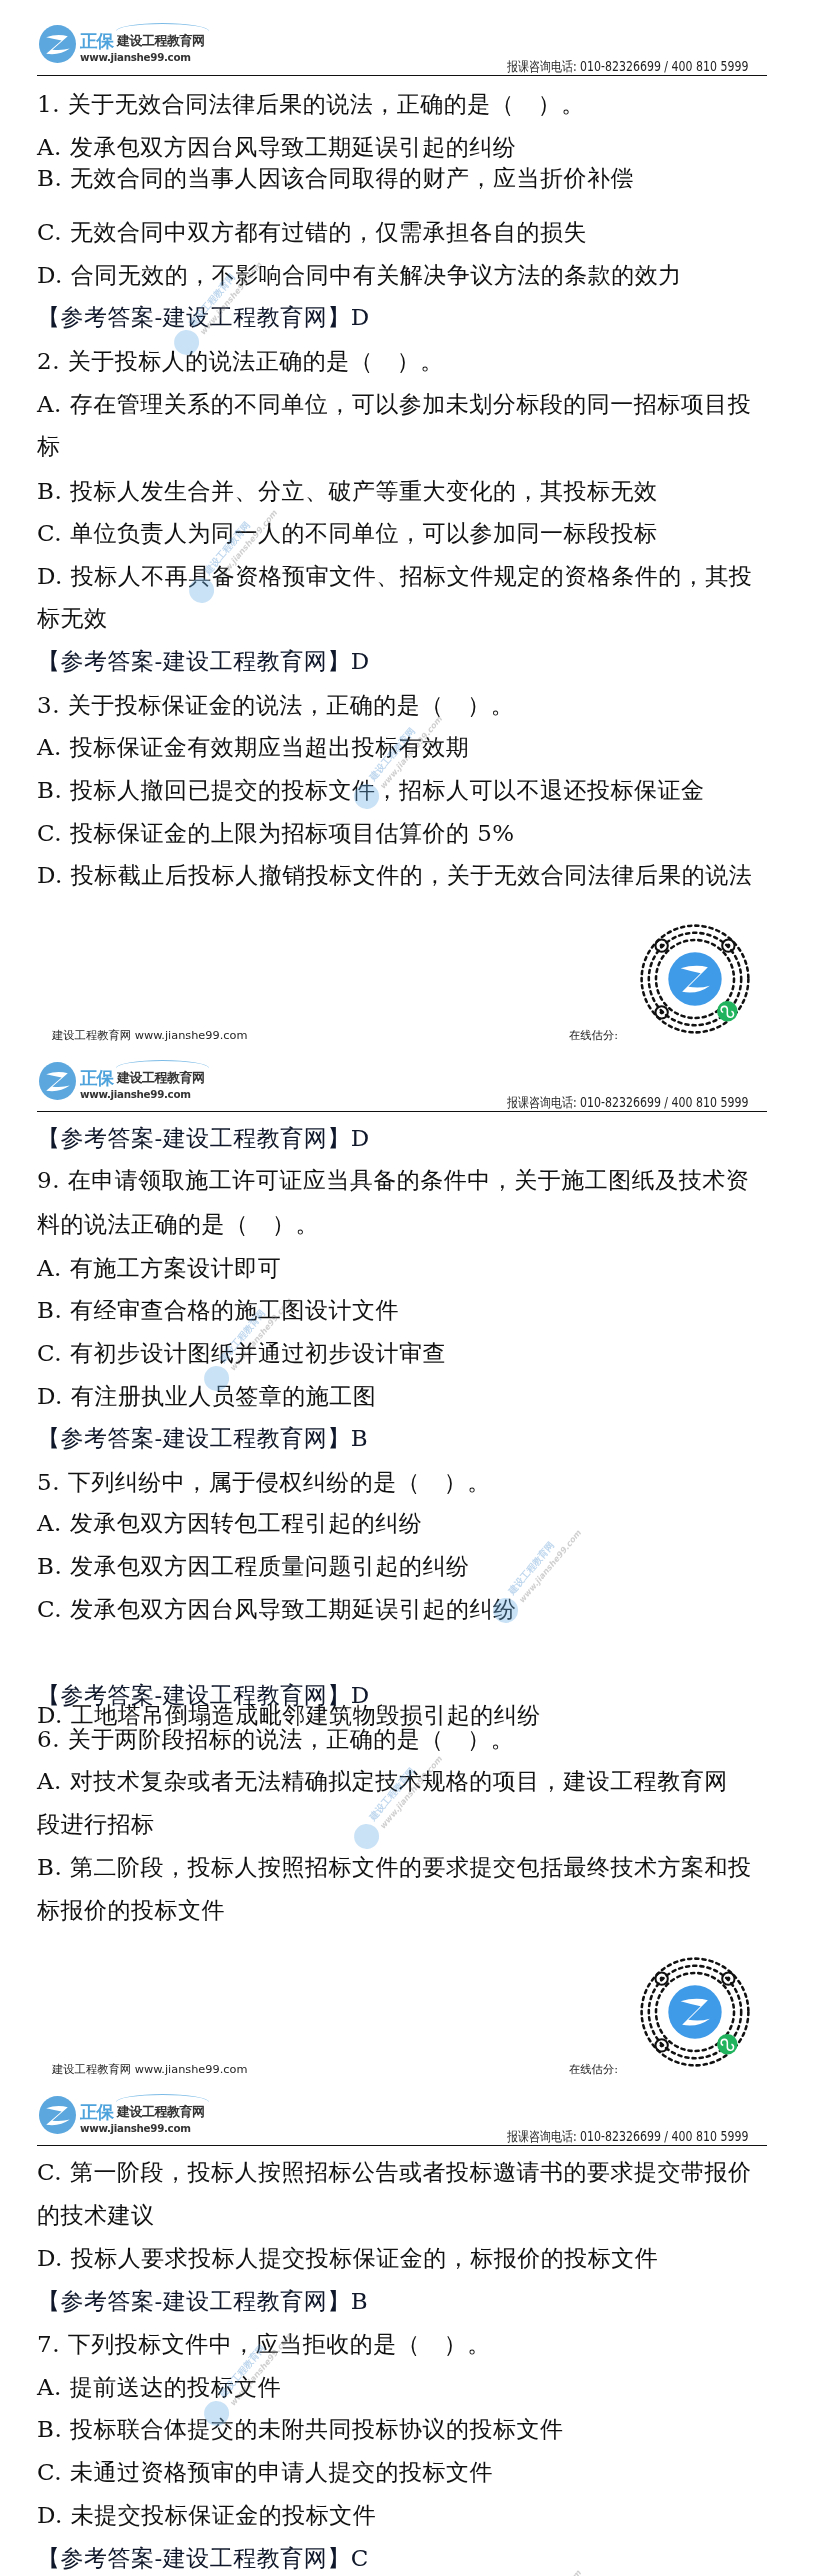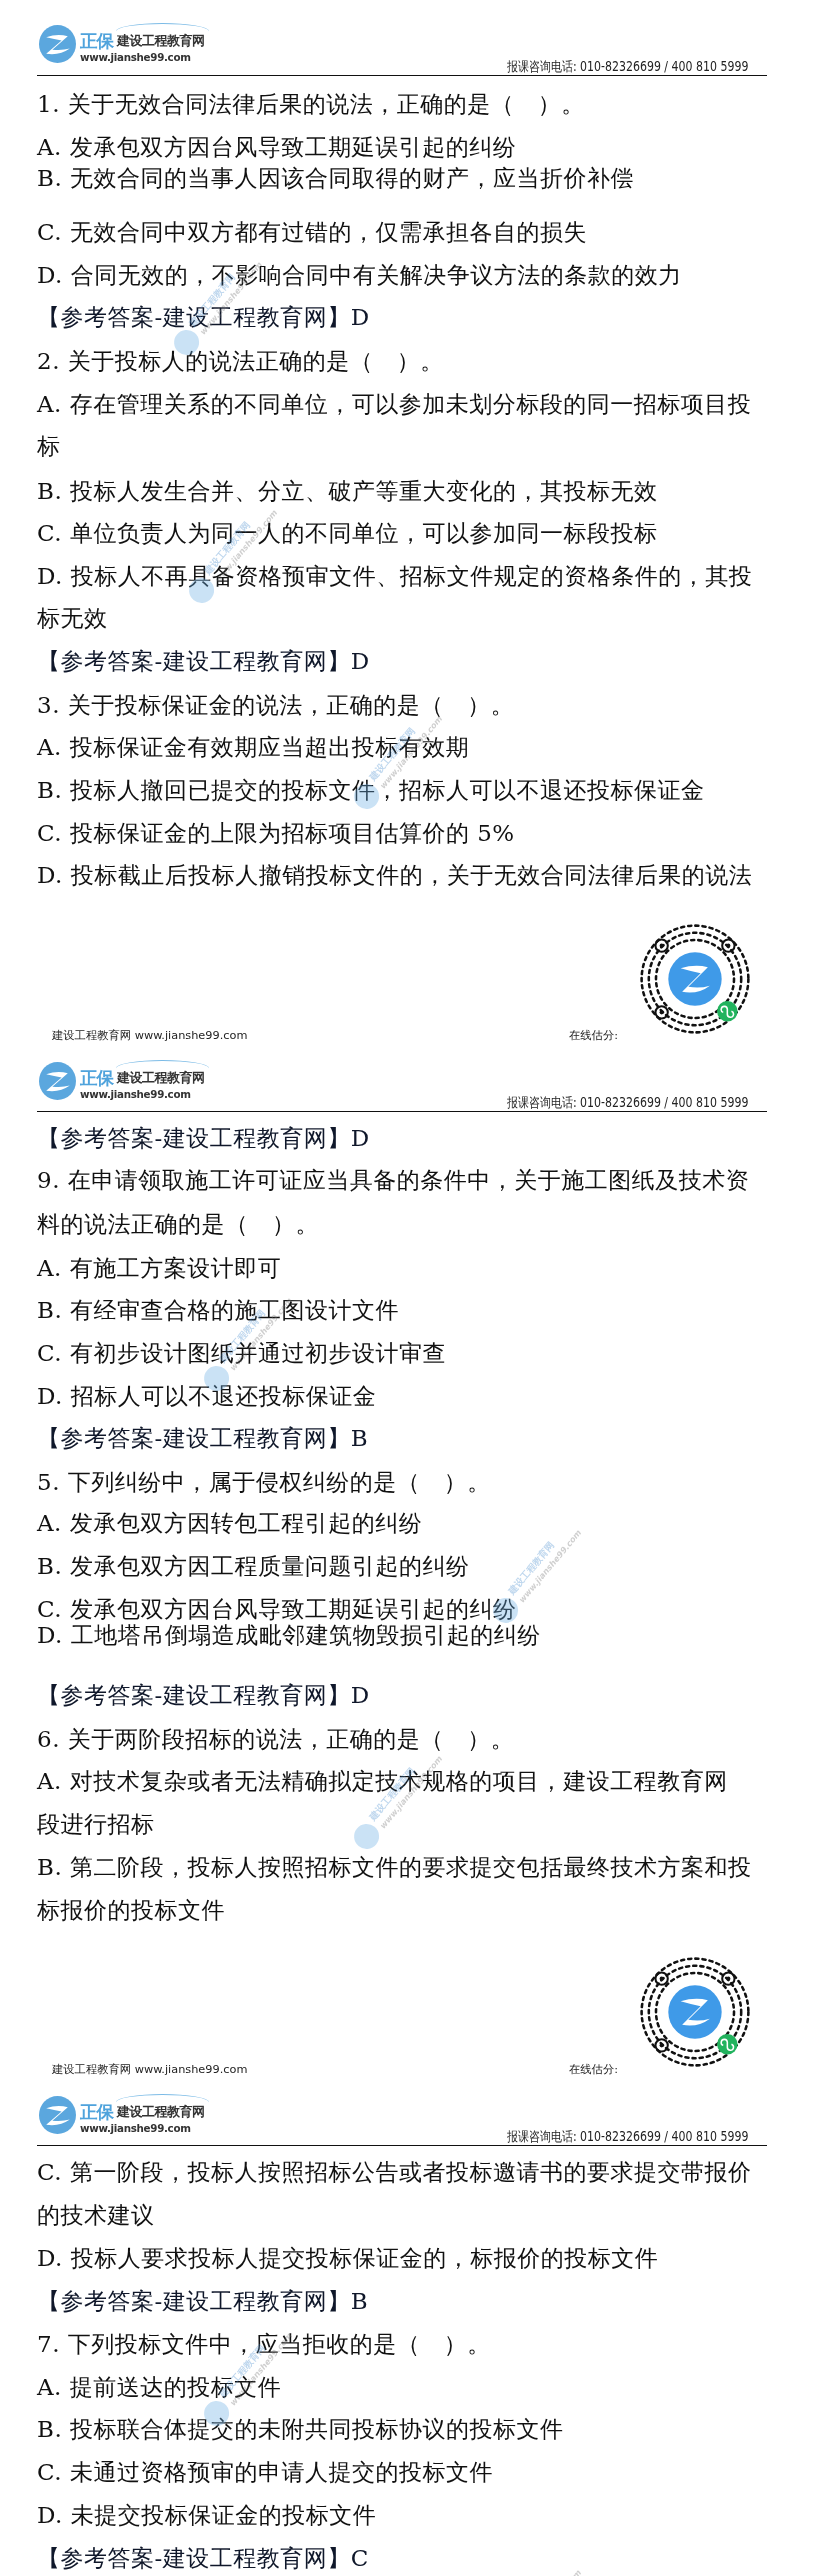--- a/index.html
+++ b/index.html
@@ -115,27 +115,27 @@
   <span class="phone" style="top:59px">报课咨询电话: 010-82326699 / 400 810 5999</span>
   <div class="rule" style="top:76px"></div>
 </div>
 
 <div class="line answer" style="top:1125px">【参考答案-建设工程教育网】D</div>
 <div class="line" style="top:1167px">9. 在申请领取施工许可证应当具备的条件中，关于施工图纸及技术资</div>
 <div class="line" style="top:1211px">料的说法正确的是（　）。</div>
 <div class="line" style="top:1255px">A. 有施工方案设计即可</div>
 <div class="line" style="top:1297px">B. 有经审查合格的施工图设计文件</div>
 <div class="line" style="top:1340px">C. 有初步设计图纸并通过初步设计审查</div>
-<div class="line" style="top:1383px">D. 招标人可以不退还投标保证金</div>
+<div class="line" style="top:1383px">D. 有注册执业人员签章的施工图</div>
 <div class="line answer" style="top:1425px">【参考答案-建设工程教育网】B</div>
 <div class="line" style="top:1469px">5. 下列纠纷中，属于侵权纠纷的是（　）。</div>
 <div class="line" style="top:1510px">A. 发承包双方因转包工程引起的纠纷</div>
 <div class="line" style="top:1553px">B. 发承包双方因工程质量问题引起的纠纷</div>
 <div class="line" style="top:1596px">C. 发承包双方因台风导致工期延误引起的纠纷</div>
-<div class="line" style="top:1622px">D. 工地塔吊倒塌造成毗邻建筑物毁损引起的纠纷</div>
+<div class="line" style="top:1702px">D. 工地塔吊倒塌造成毗邻建筑物毁损引起的纠纷</div>
 <div class="line answer" style="top:1682px">【参考答案-建设工程教育网】D</div>
 <div class="line" style="top:1726px">6. 关于两阶段招标的说法，正确的是（　）。</div>
 <div class="line" style="top:1768px">A. 对技术复杂或者无法精确拟定技术规格的项目，建设工程教育网</div>
 <div class="line" style="top:1811px">段进行招标</div>
 <div class="line" style="top:1854px">B. 第二阶段，投标人按照招标文件的要求提交包括最终技术方案和投</div>
 <div class="line" style="top:1897px">标报价的投标文件</div>
 
 <div class="qr" style="top:1954px">
   <svg width="116" height="116" viewBox="0 0 226 226">
     <g fill="none" stroke="#111" stroke-width="5" stroke-linecap="round" stroke-dasharray="6 8">

